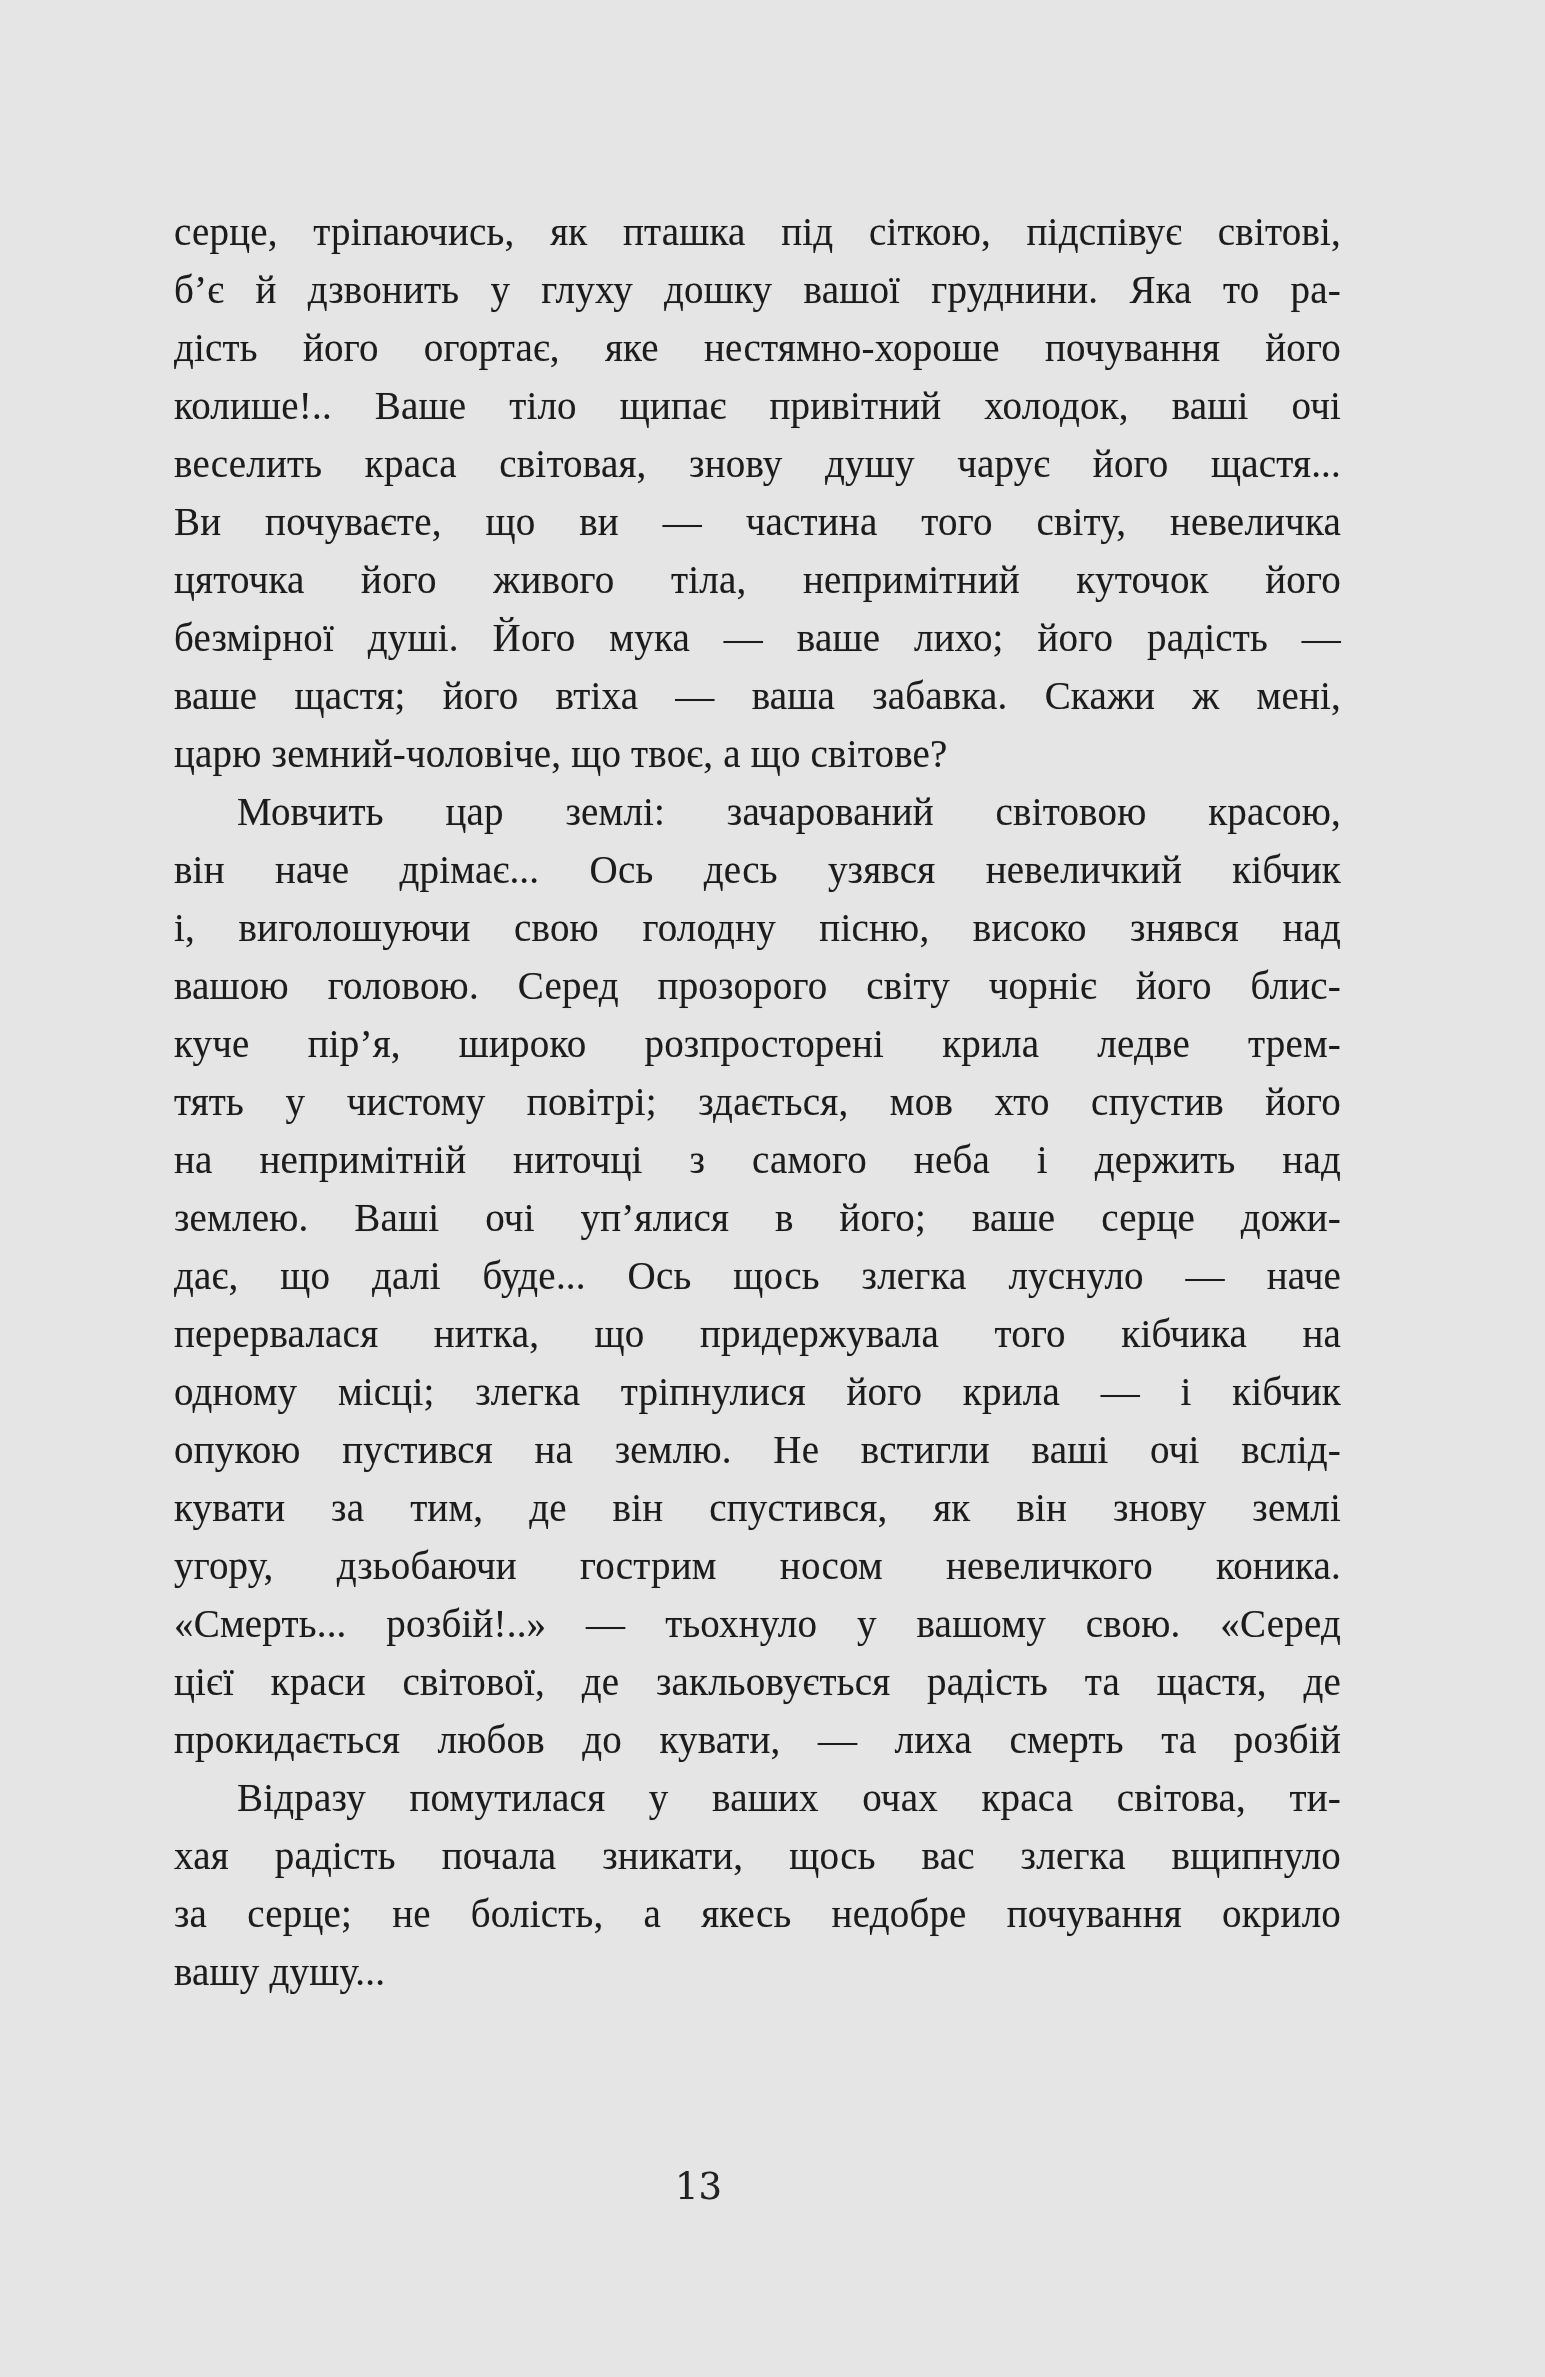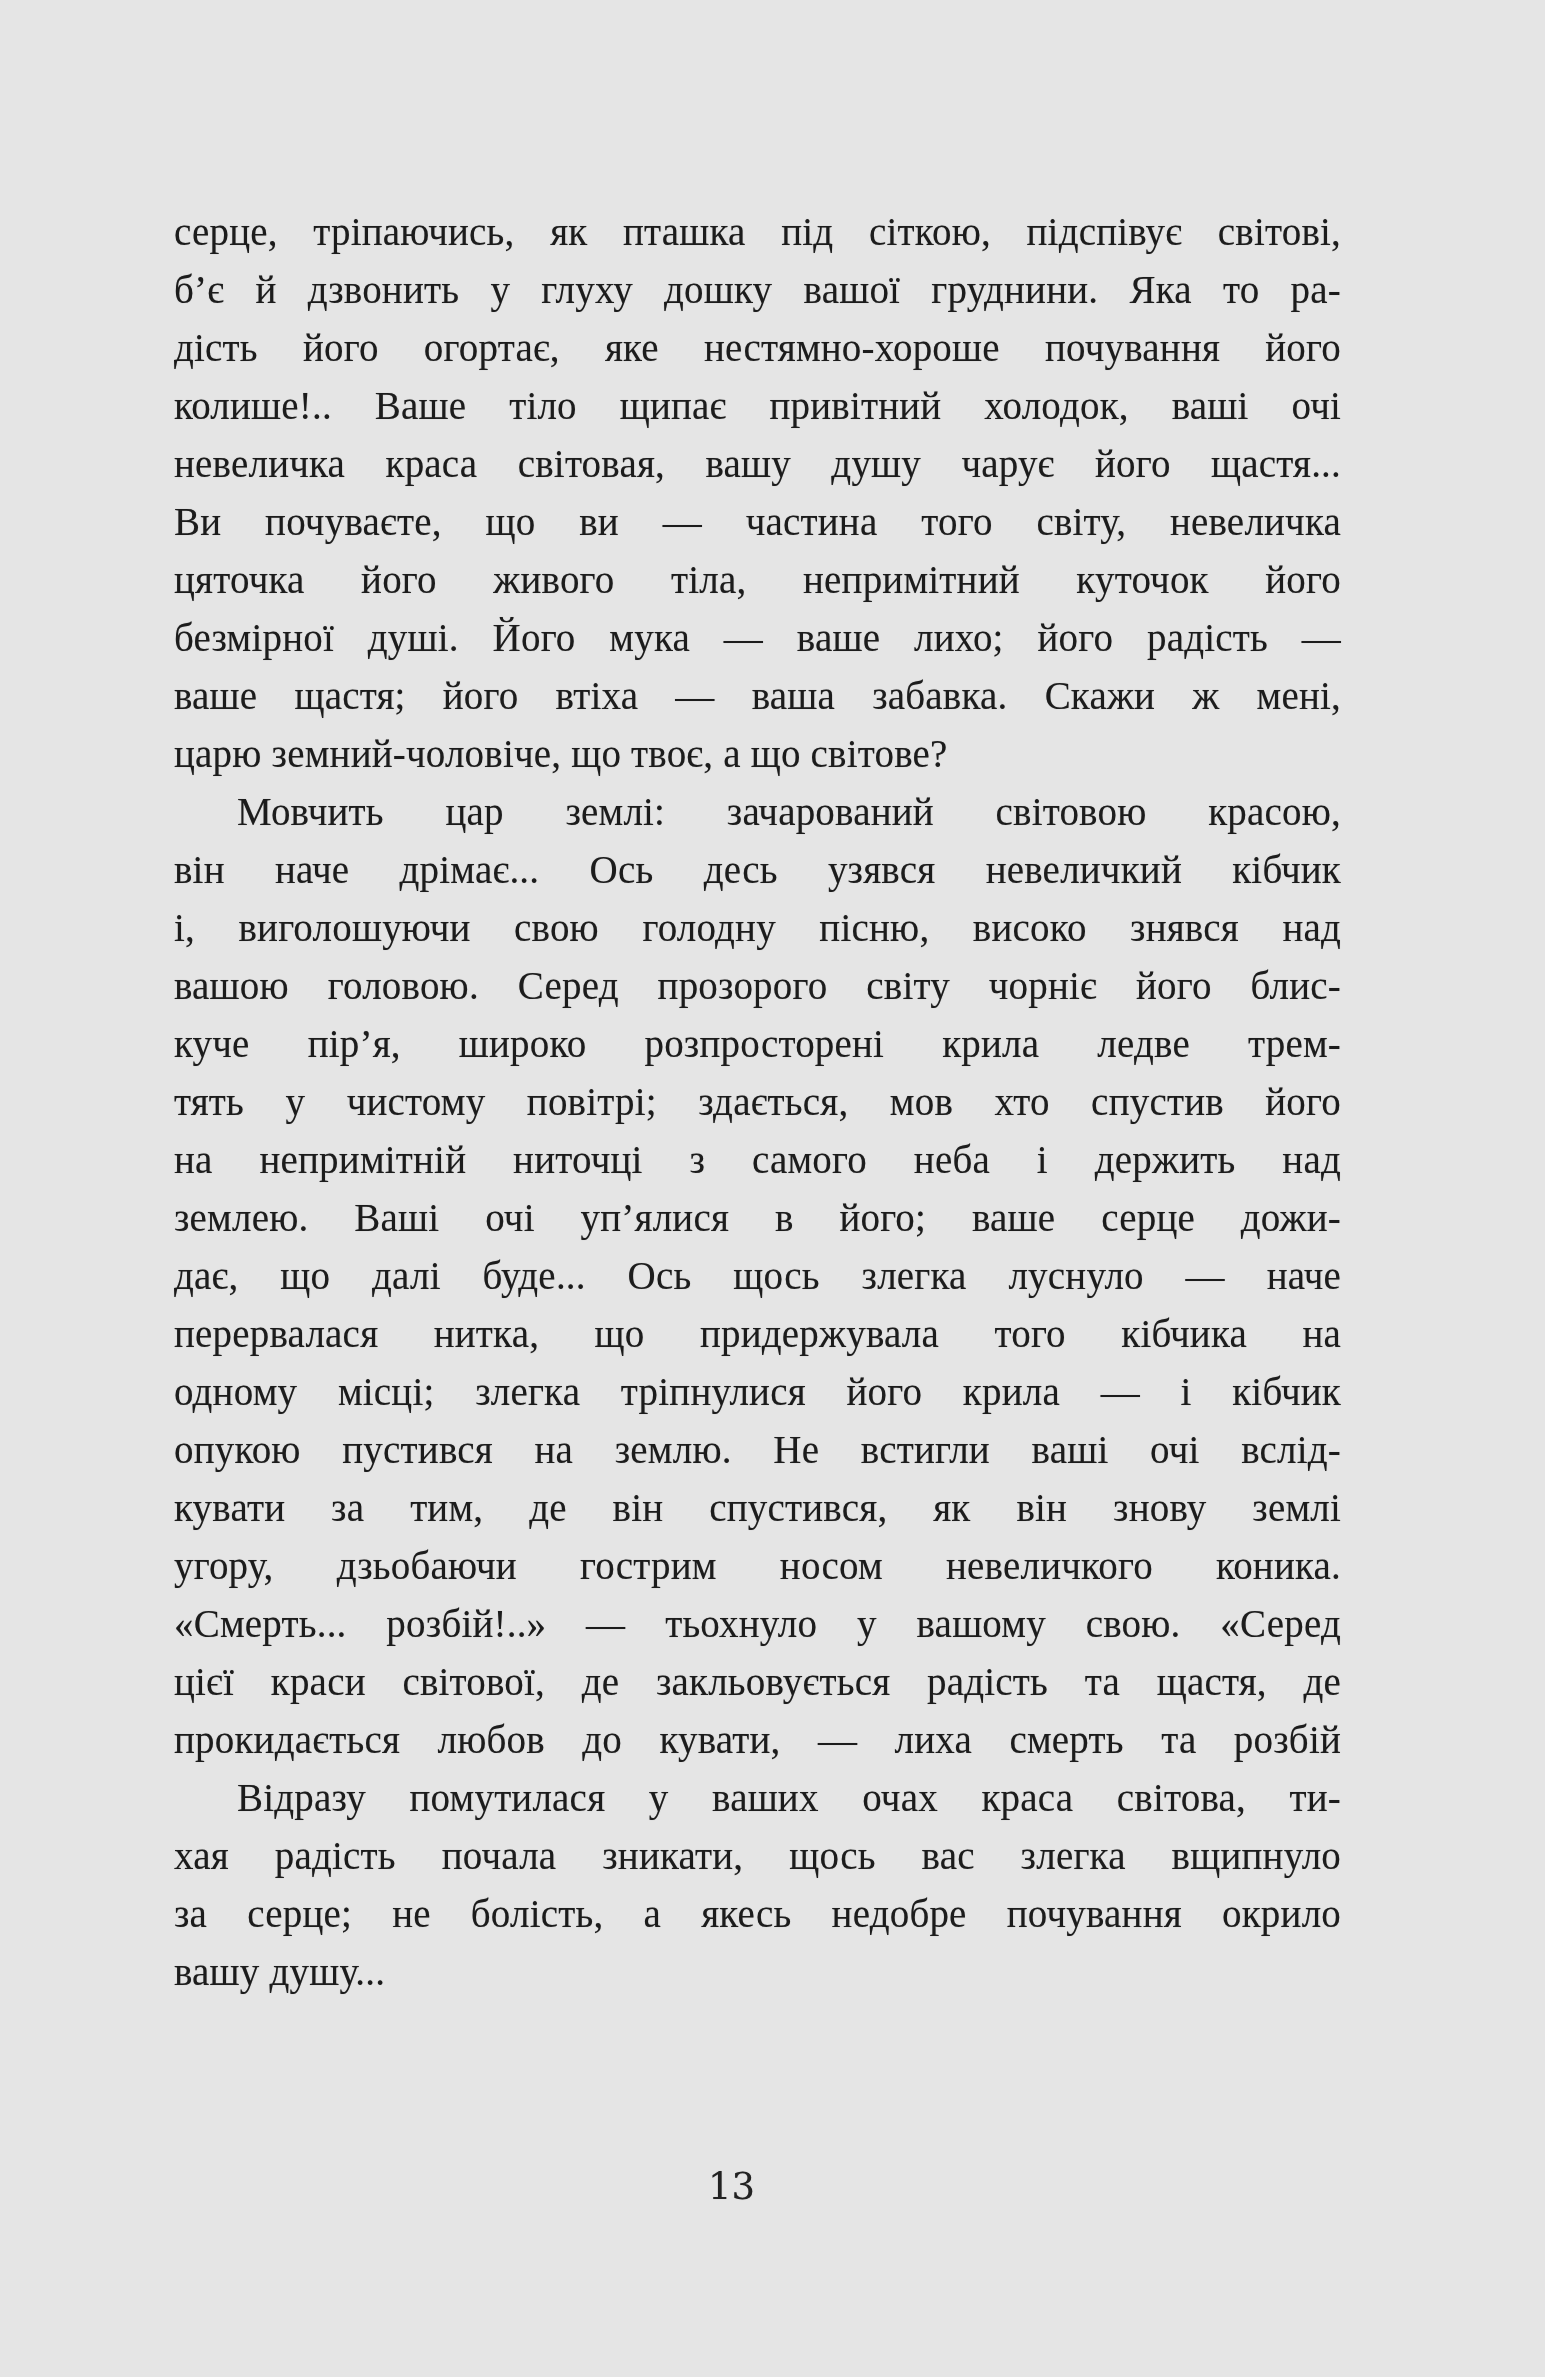--- a/index.html
+++ b/index.html
@@ -44,42 +44,41 @@
     text-align-last: left;
   }
   .line.first-indent {
     text-indent: 63px;
   }
   .folio {
     position: absolute;
     top: 2163px;
     left: 675px;
     width: 113px;
-    text-align: center;
     font-size: 37px;
     line-height: 48px;
     font-family: "DejaVu Serif", "Liberation Serif", serif;
     color: #222222;
     text-shadow: 0 0 0.8px rgba(20,20,20,0.3);
     font-feature-settings: "onum" 1;
   }
 </style>
 </head>
 <body>
 
 <div class="page">
 
   <main class="text-block">
 
     <div class="paragraph">
       <div class="line">серце, тріпаючись, як пташка під сіткою, підспівує світові,</div>
       <div class="line">б’є й дзвонить у глуху дошку вашої груднини. Яка то ра-</div>
       <div class="line">дість його огортає, яке нестямно-хороше почування його</div>
       <div class="line">колише!.. Ваше тіло щипає привітний холодок, ваші очі</div>
-      <div class="line">невеличка краса світовая, вашу душу чарує його щастя...</div>
+      <div class="line">веселить краса світовая, знову душу чарує його щастя...</div>
       <div class="line">Ви почуваєте, що ви — частина того світу, невеличка</div>
       <div class="line">цяточка його живого тіла, непримітний куточок його</div>
       <div class="line">безмірної душі. Його мука — ваше лихо; його радість —</div>
       <div class="line">ваше щастя; його втіха — ваша забавка. Скажи ж мені,</div>
       <div class="line par-end">царю земний-чоловіче, що твоє, а що світове?</div>
     </div>
 
     <div class="paragraph">
       <div class="line first-indent">Мовчить цар землі: зачарований світовою красою,</div>
       <div class="line">він наче дрімає... Ось десь узявся невеличкий кібчик</div>

